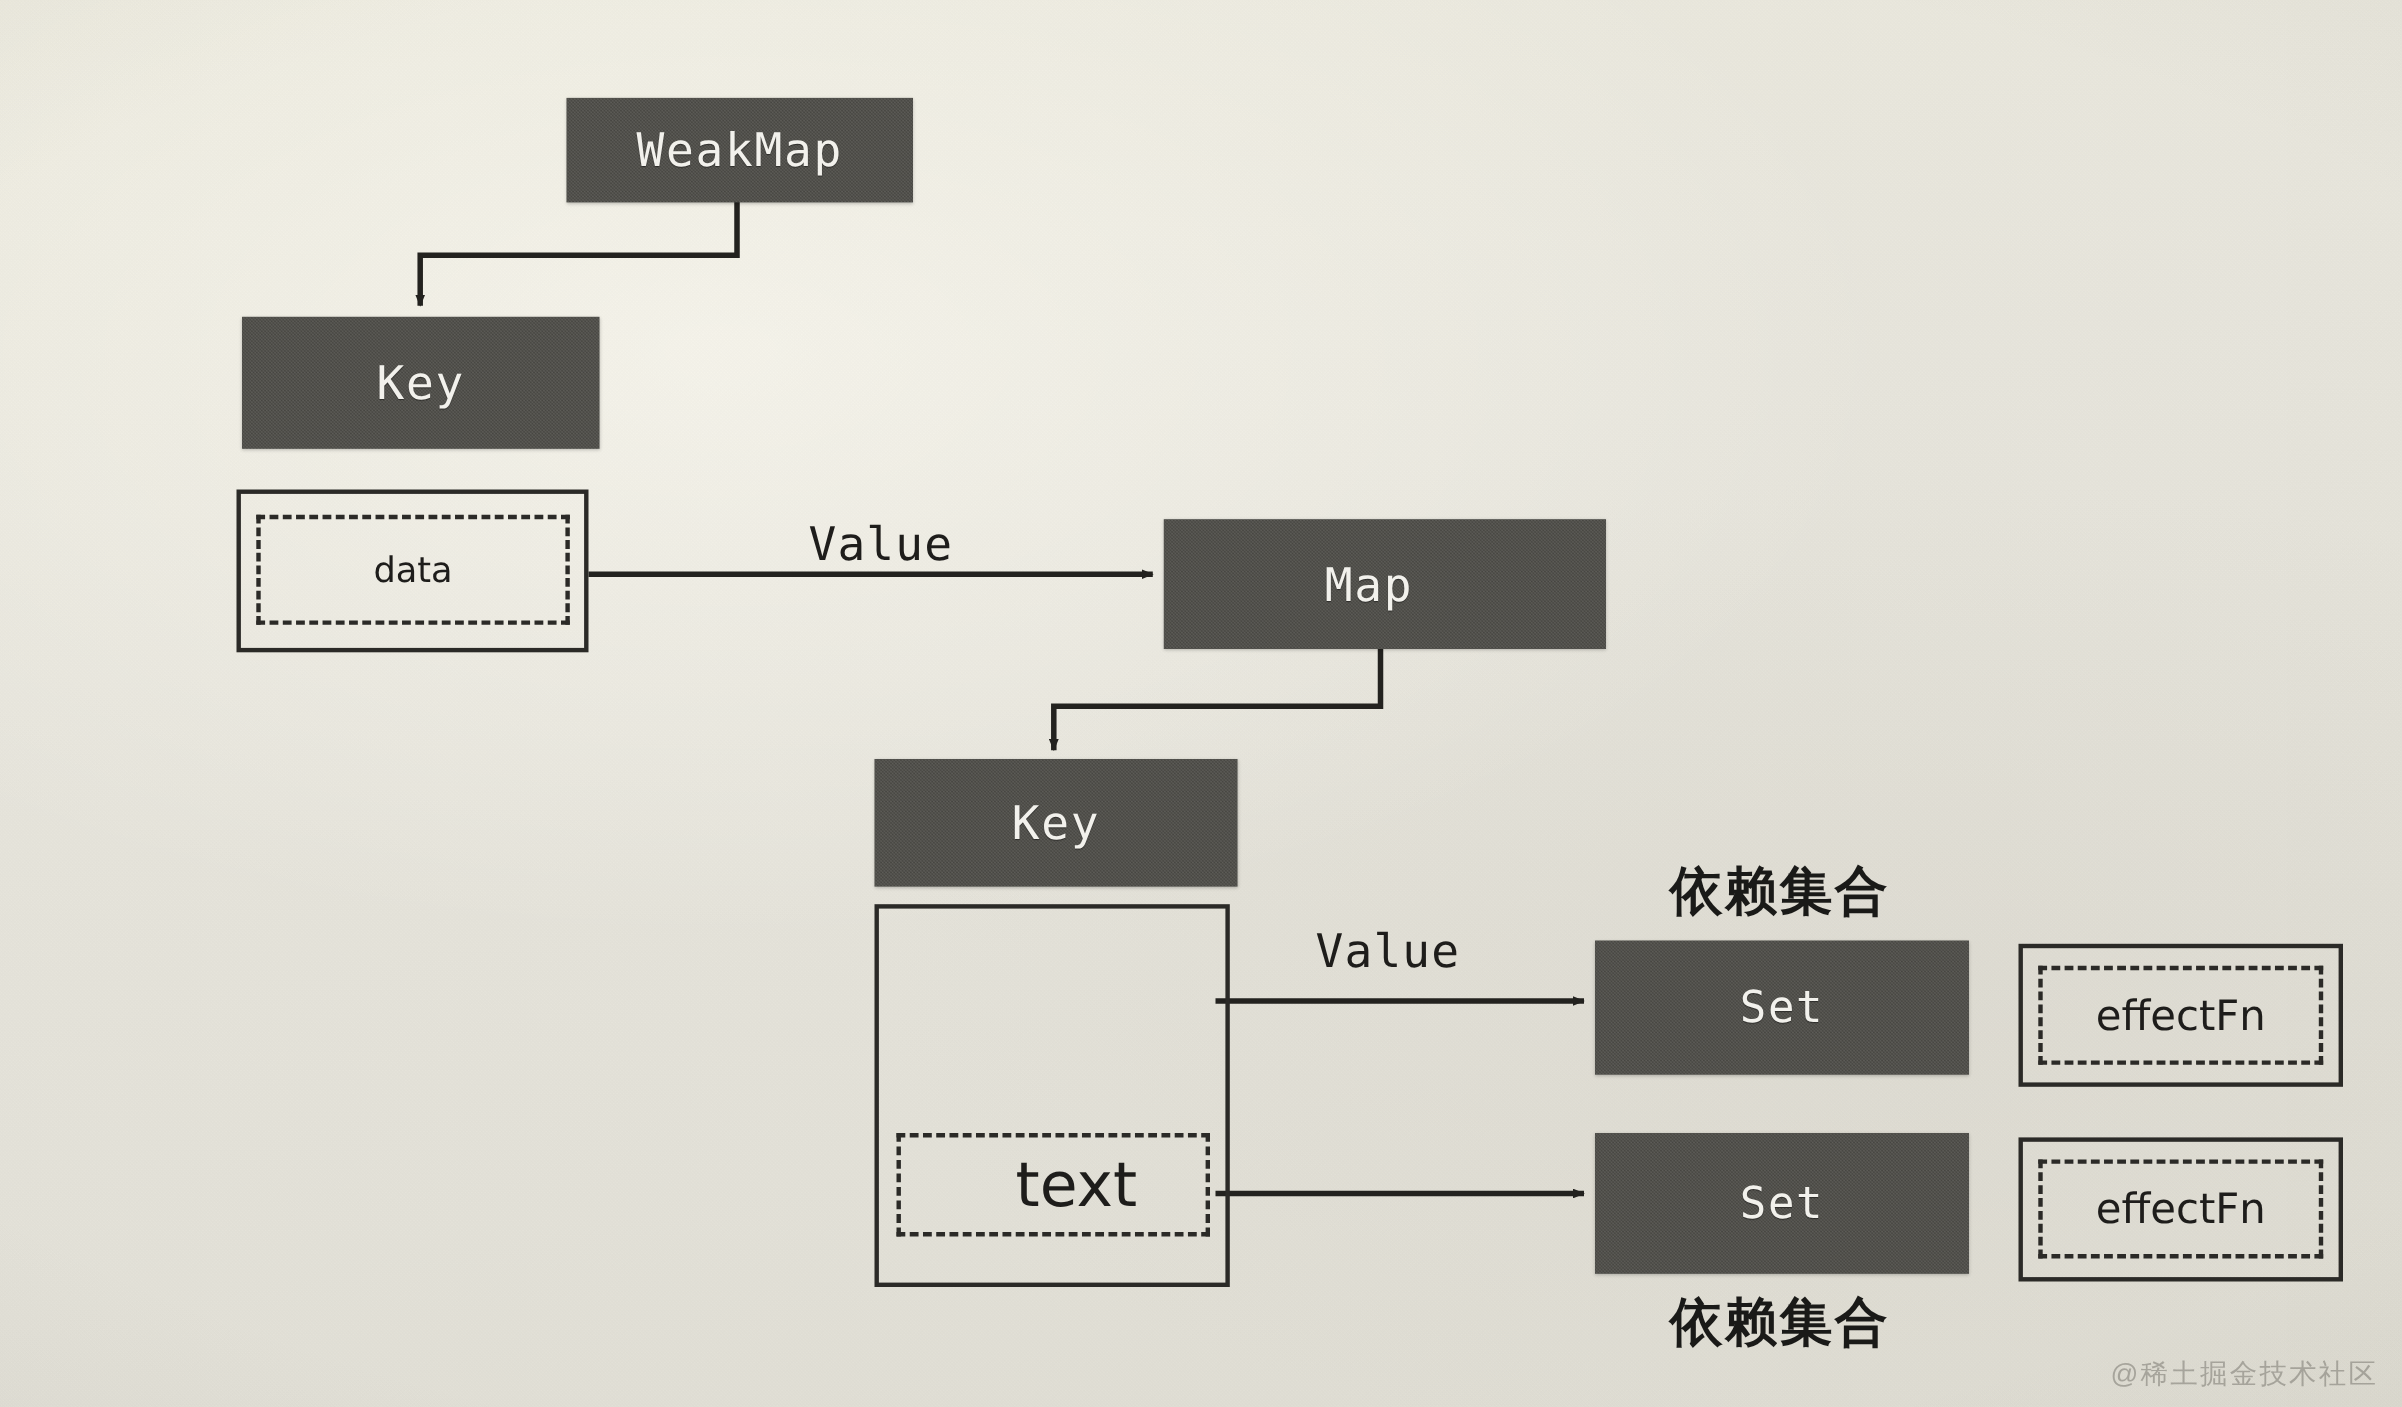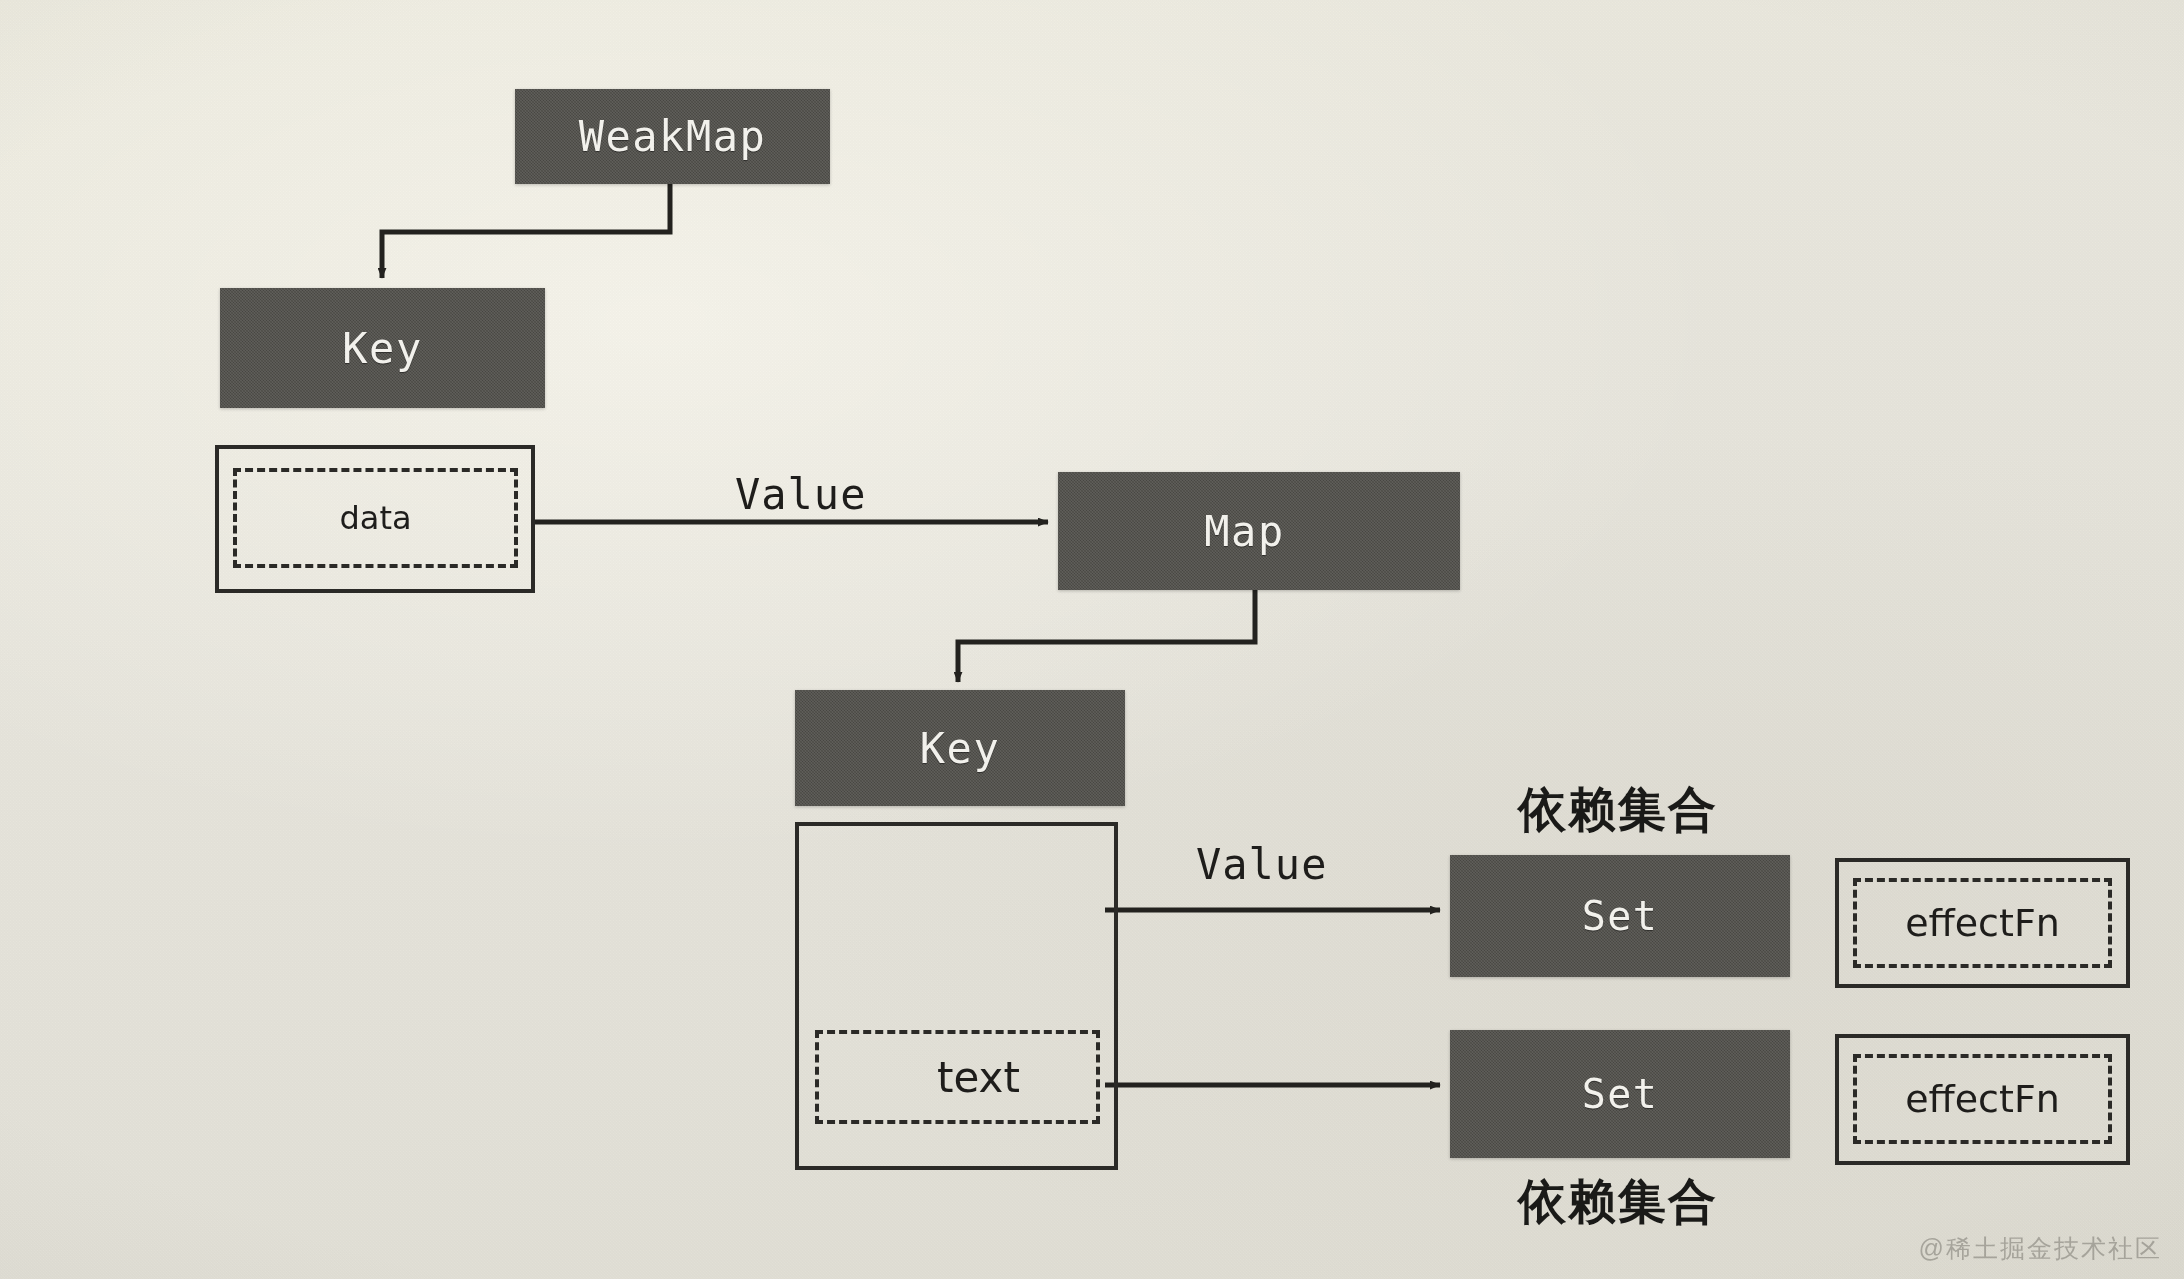--- a/index.html
+++ b/index.html
@@ -163,21 +163,21 @@
     <span class="lbl" style="font-size:42px; margin-right:44px;">Map</span>
   </div>
 
   <div class="node box-dark" style="left:795px; top:690px; width:330px; height:116px;">
     <span class="lbl" style="font-size:42px;">Key</span>
   </div>
 
   <div class="node box-outline" style="left:795px; top:822px; width:323px; height:348px;">
   </div>
   <div class="box-dashed" style="left:815px; top:1030px; width:285px; height:94px;">
-    <span class="lbl" style="font-size:42px;margin-left:42px;">text</span>
+    <span class="lbl" style="font-size:56px;margin-left:42px;">text</span>
   </div>
 
   <div class="edge-label" style="left:1196px; top:840px; font-size:42px;">Value</div>
 
   <div class="cjk-label" style="left:1518px; top:778px; font-size:48px;">依赖集合</div>
 
   <div class="node box-dark" style="left:1450px; top:855px; width:340px; height:122px;">
     <span class="lbl" style="font-size:40px;">Set</span>
   </div>
 

